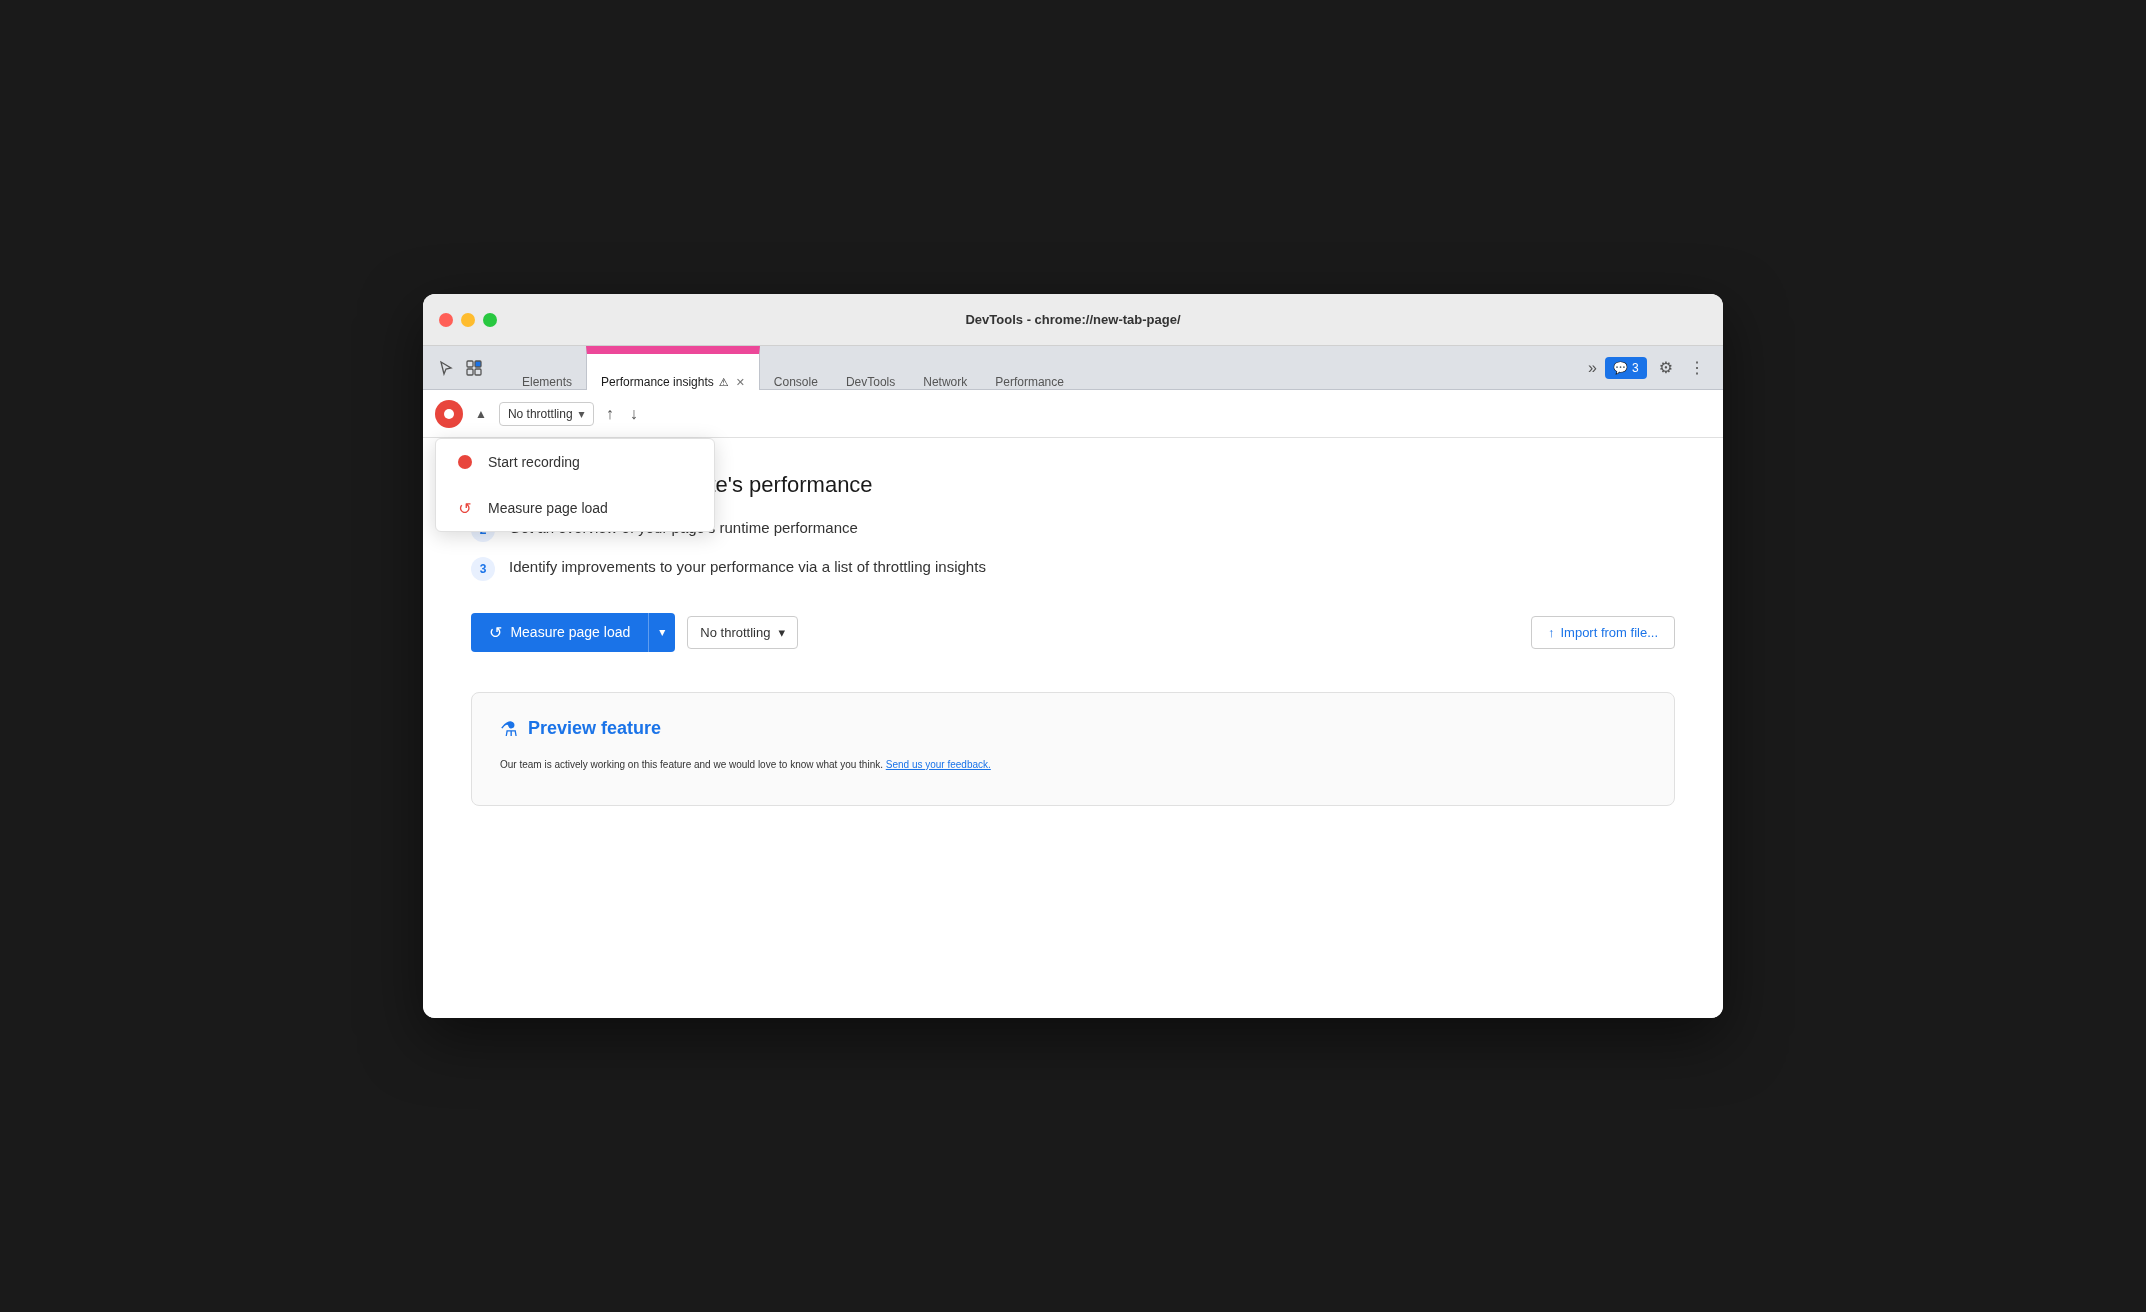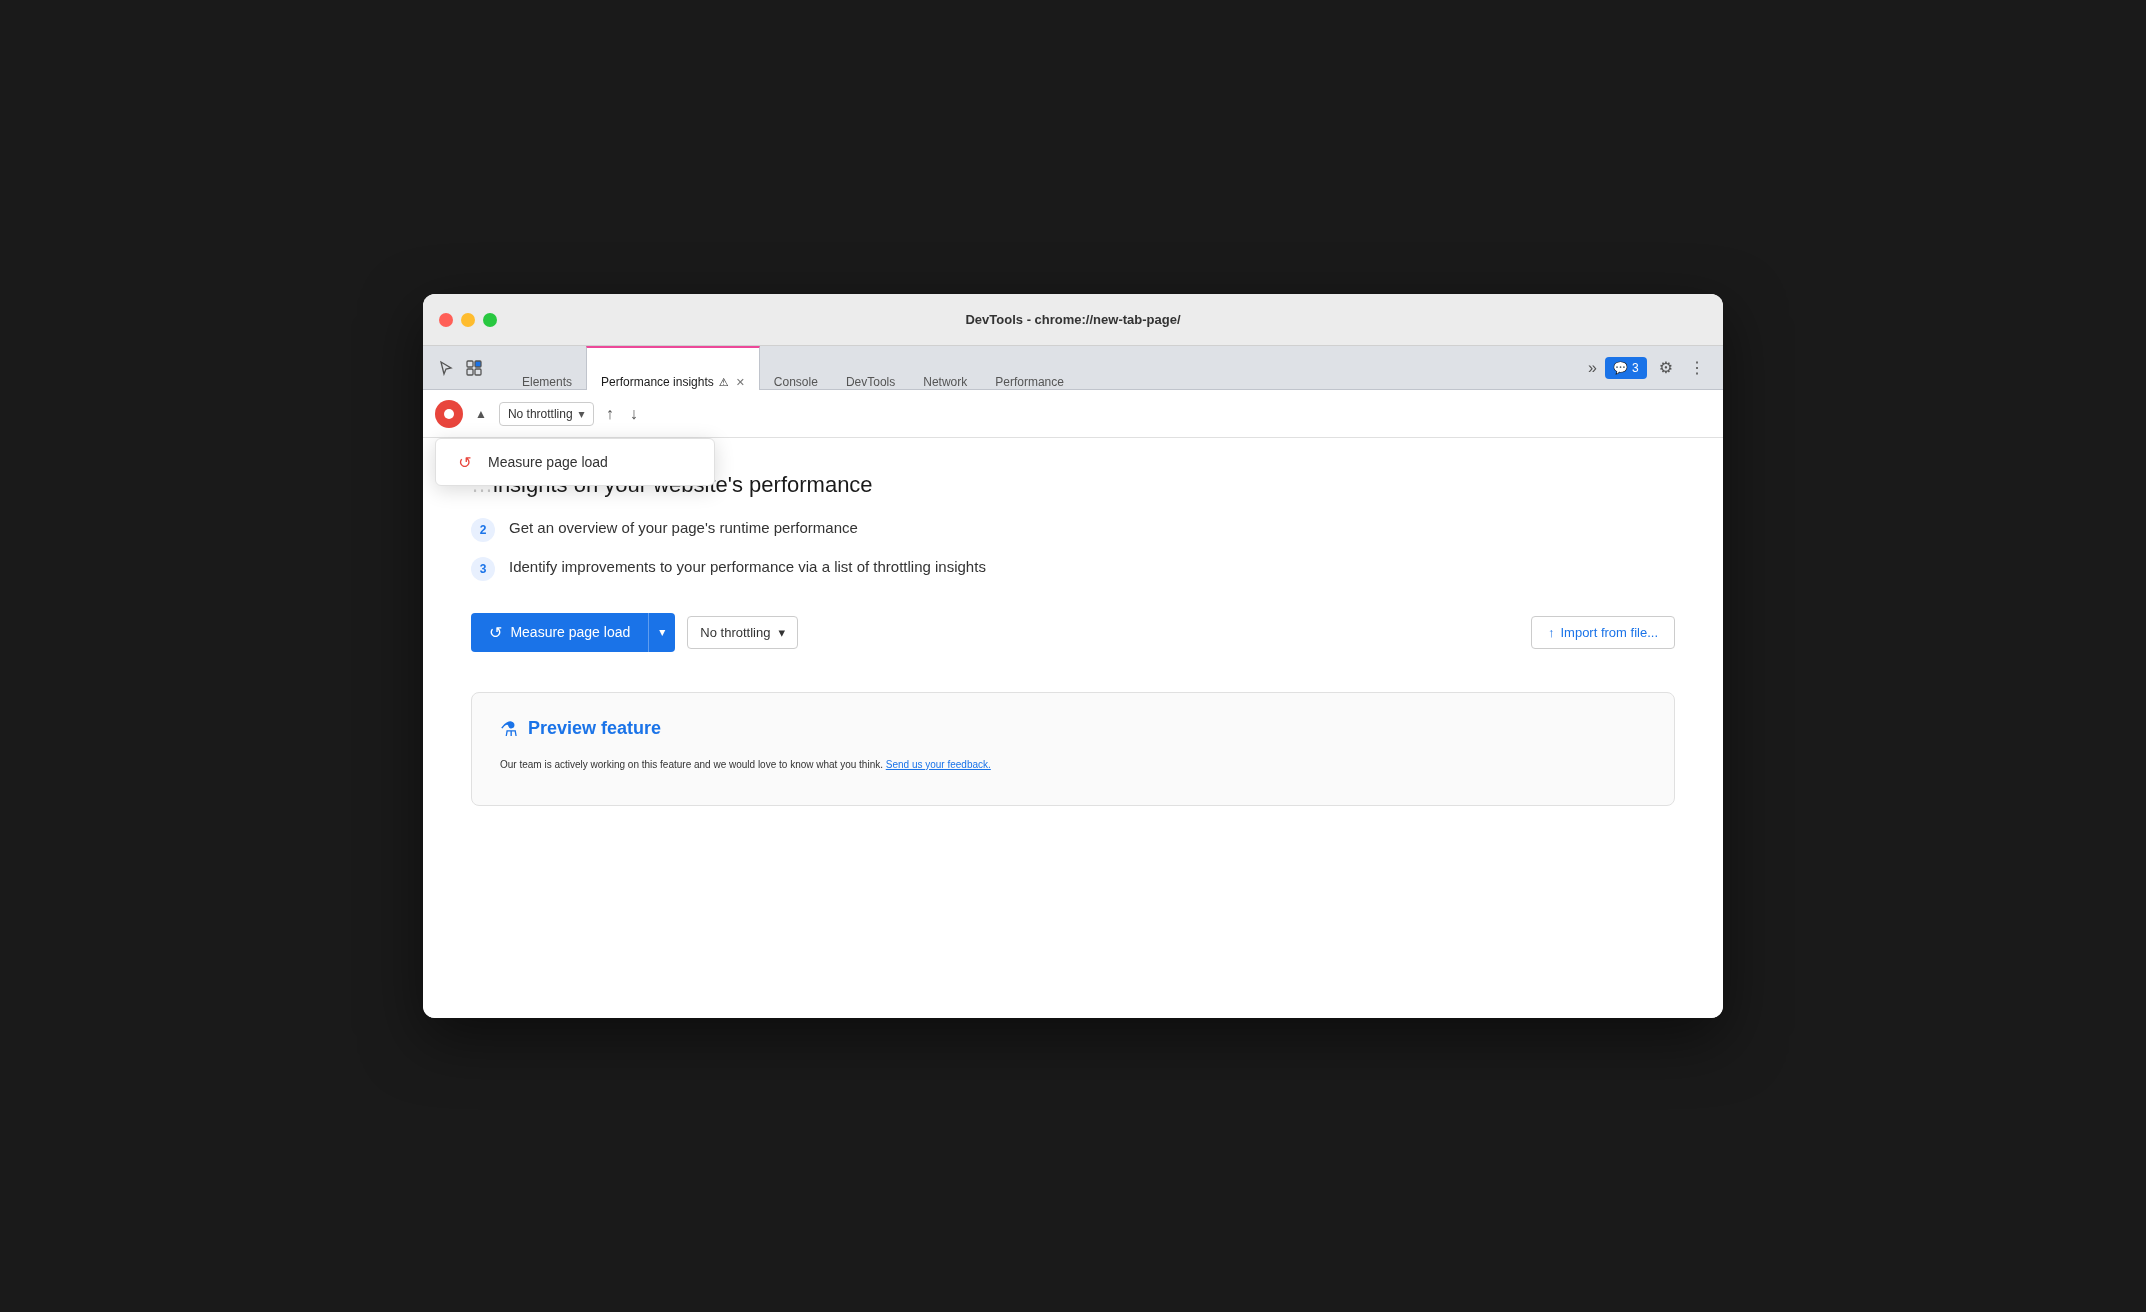--- a/index.html
+++ b/index.html
@@ -90,21 +90,21 @@
       color: #555;
       cursor: pointer;
       white-space: nowrap;
       gap: 5px;
       position: relative;
     }
     .tab.active {
       background: #ffffff;
       color: #1a1a1a;
       font-weight: 500;
-      border-top: 2px solid #ec4899;
+      border-top: 8px solid #ec4899;
       border-left: 1px solid #c0c4cc;
       border-right: 1px solid #c0c4cc;
       margin-top: 0;
     }
     .tab.active::after {
       content: '';
       position: absolute;
       bottom: -1px;
       left: 0;
       right: 0;
@@ -466,20 +466,26 @@
         <span>No throttling</span>
         <span class="throttle-arrow">▾</span>
       </div>
       <button class="toolbar-icon-btn">↑</button>
       <button class="toolbar-icon-btn">↓</button>
     </div>
 
     <div class="dropdown-overlay">
       <div class="dropdown-item">
         <div class="dropdown-item-icon">
+          <div class="record-icon-red"></div>
+        </div>
+        <span>Start recording</span>
+      </div>
+      <div class="dropdown-item">
+        <div class="dropdown-item-icon">
           <span class="reload-icon">↺</span>
         </div>
         <span>Measure page load</span>
       </div>
     </div>
   </div>
 
   <div class="main-content">
 
     <h1 class="page-heading">

